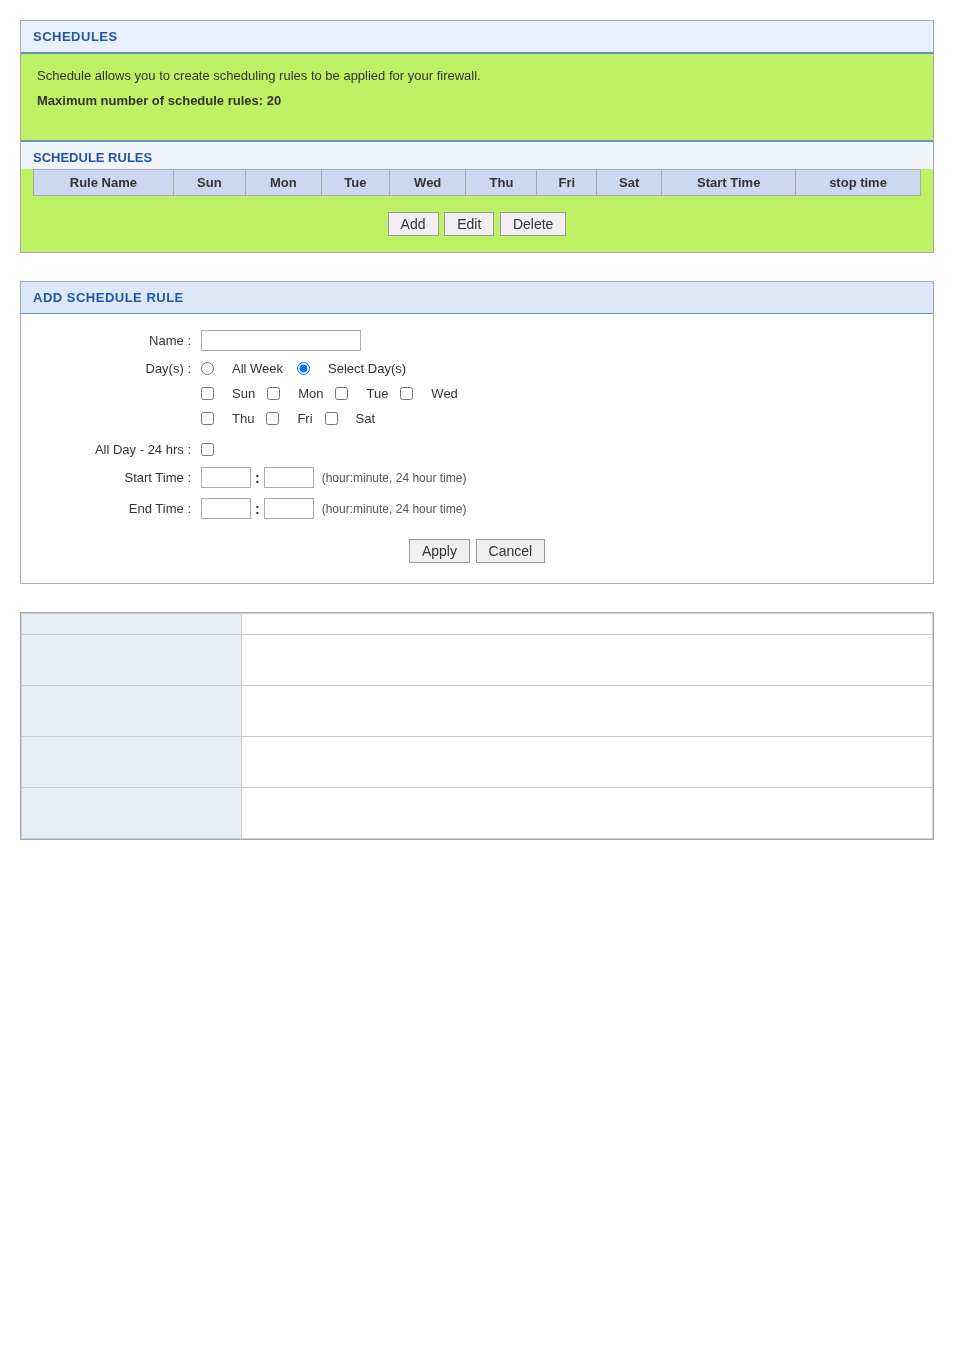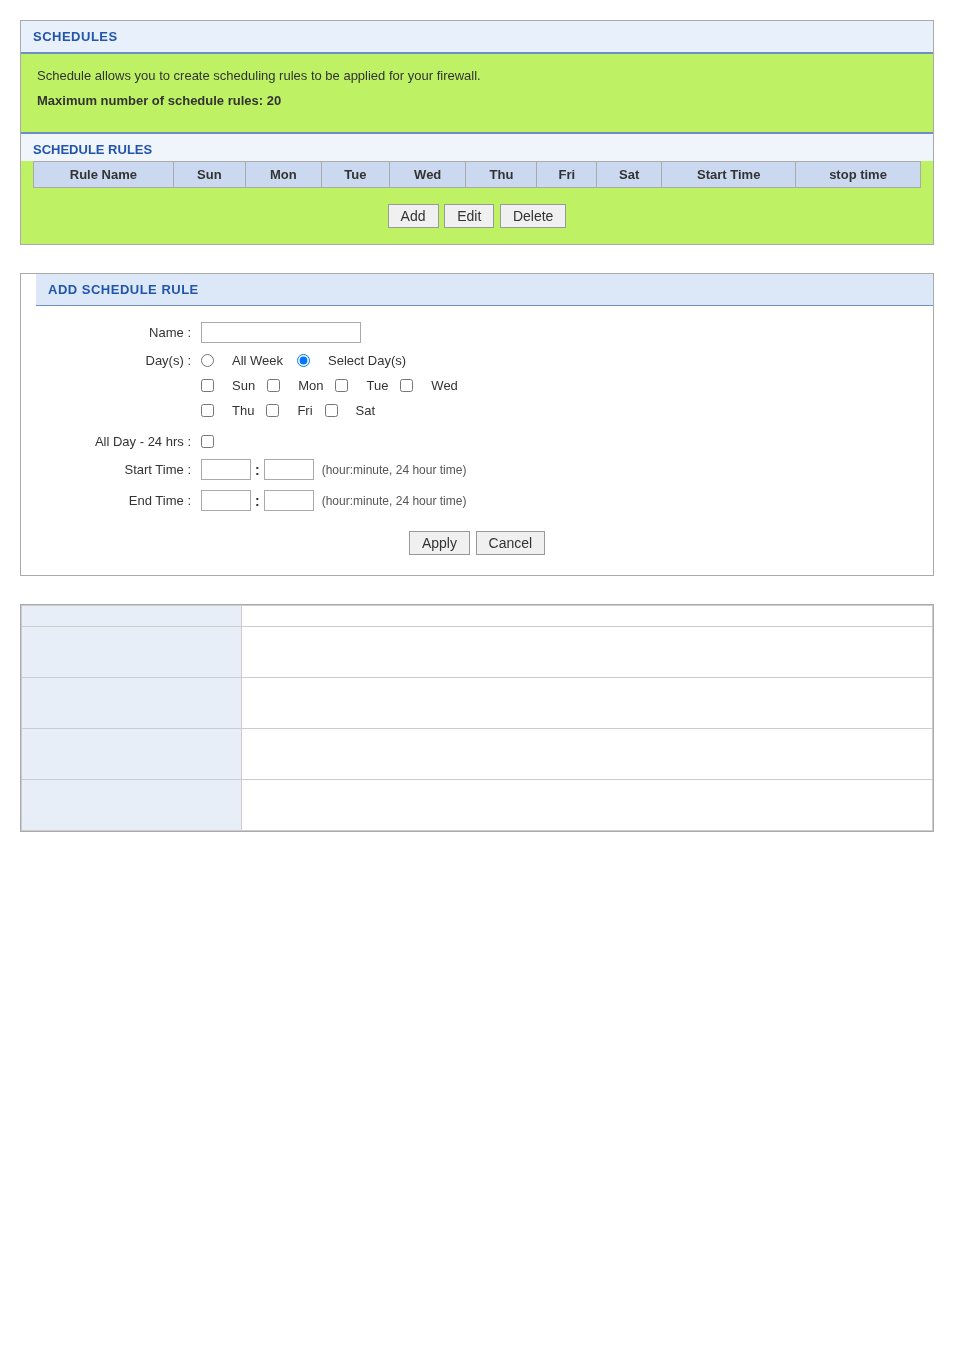--- a/index.html
+++ b/index.html
@@ -42,20 +42,21 @@
     }
 
     
     .section-title {
       color: #2255aa;
       font-weight: bold;
       font-size: 13px;
       padding: 8px 12px 4px 12px;
       border-top: 2px solid #6b8fc7;
       background: #f0f4fb;
+      margin-top: 8px;
     }
     .table-container {
       padding: 0 12px 12px 12px;
     }
     table.rules-table {
       width: 100%;
       border-collapse: collapse;
       margin-bottom: 10px;
     }
     table.rules-table th {
@@ -84,21 +85,20 @@
     
     .add-panel {
       border: 1px solid #aaa;
       margin-bottom: 28px;
       background: #fff;
     }
     .add-panel-header {
       background: #dce8f8;
       border-bottom: 1px solid #6b8fc7;
       padding: 8px 12px;
-      margin-left: 15px;
     }
     .add-panel-header span {
       font-weight: bold;
       color: #2255aa;
       font-size: 13px;
       letter-spacing: 0.5px;
     }
     .add-panel-body {
       padding: 16px 20px 16px 20px;
     }

